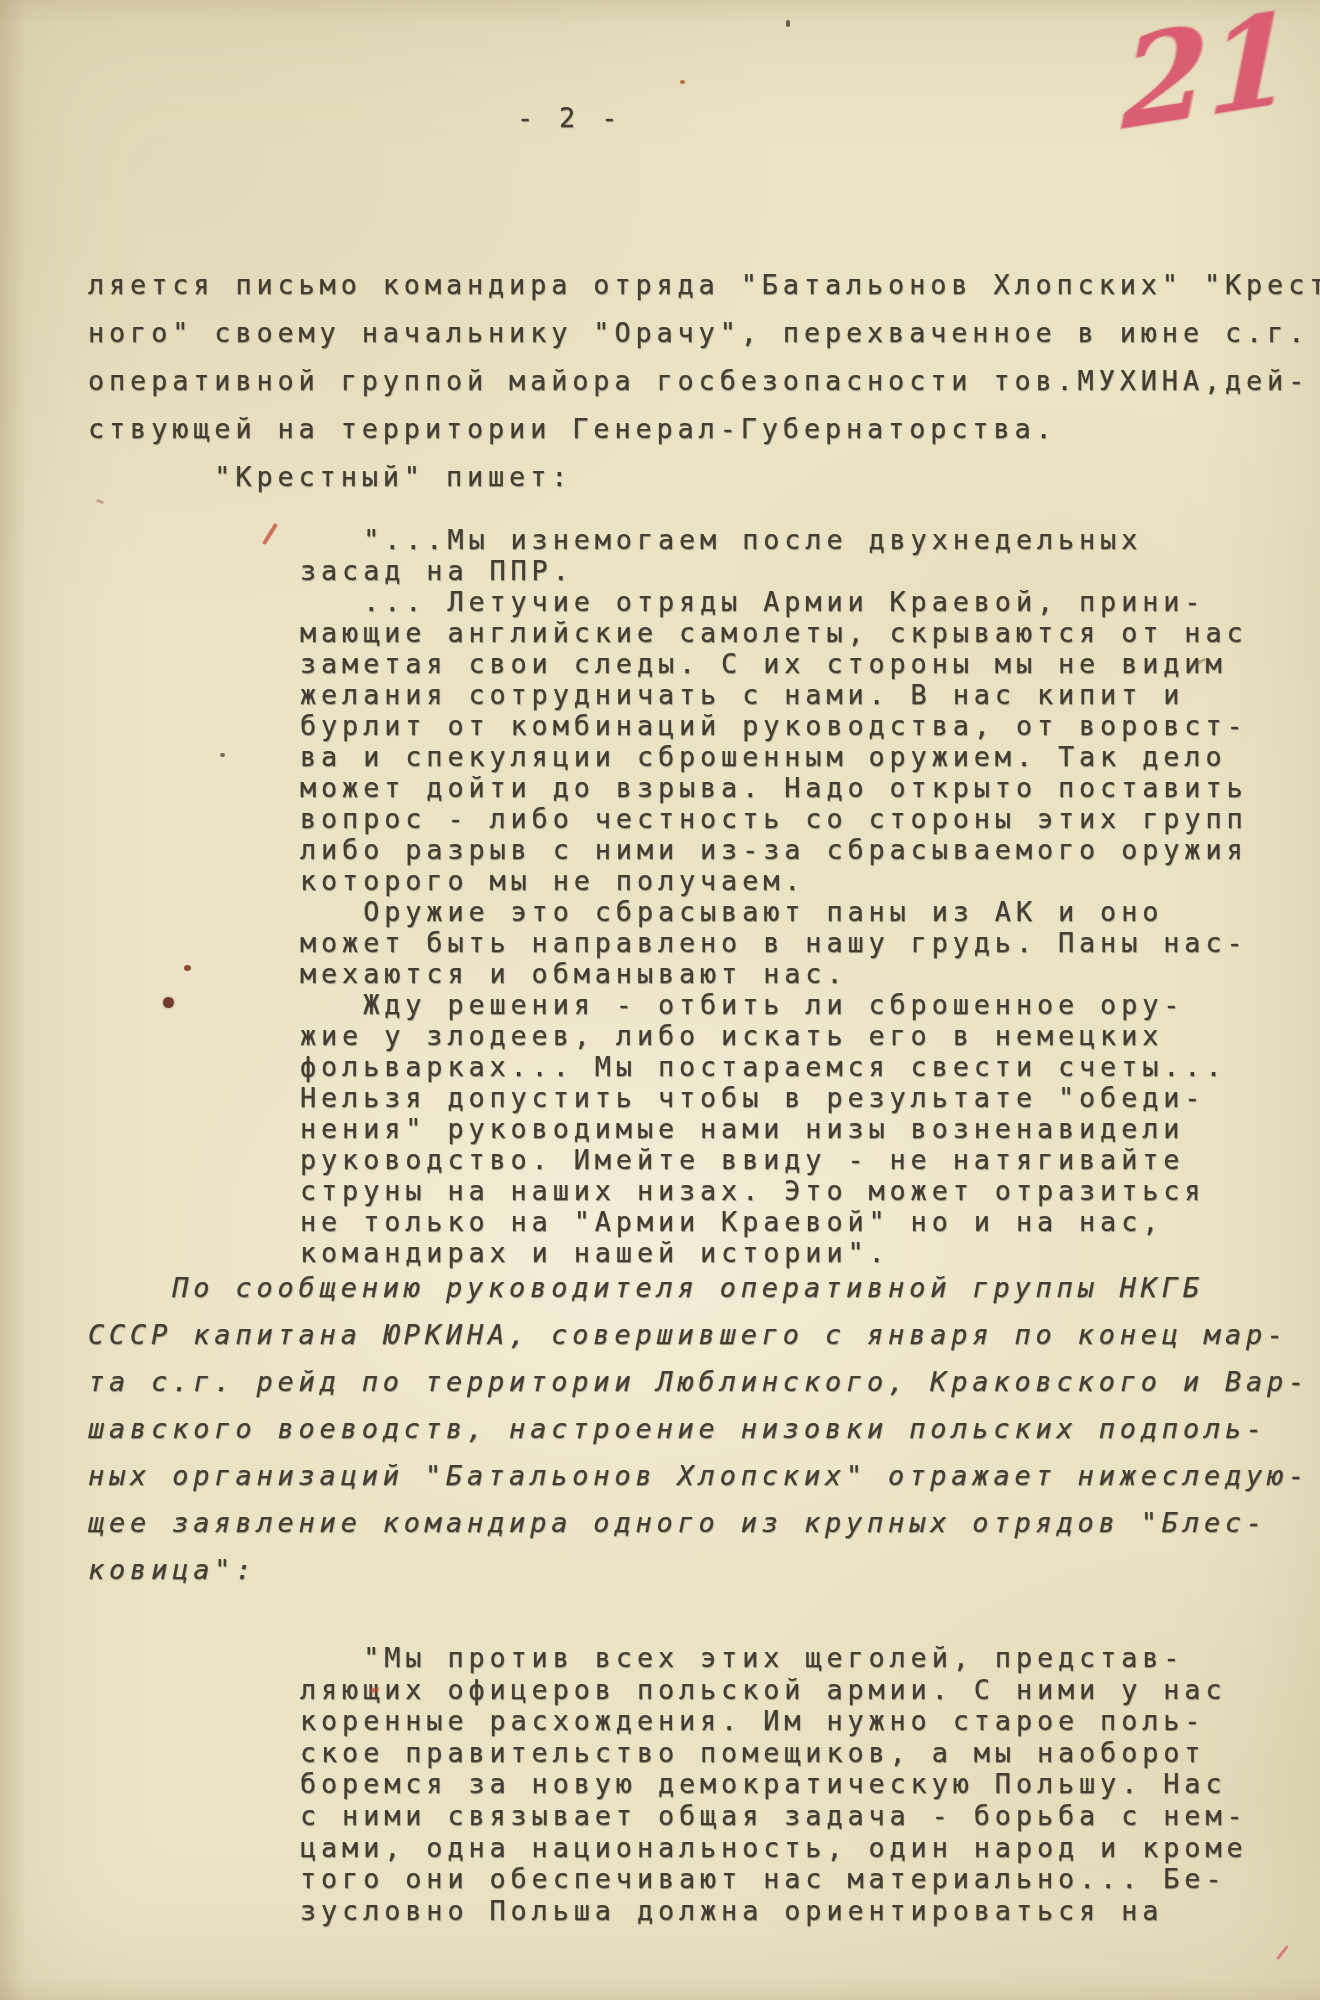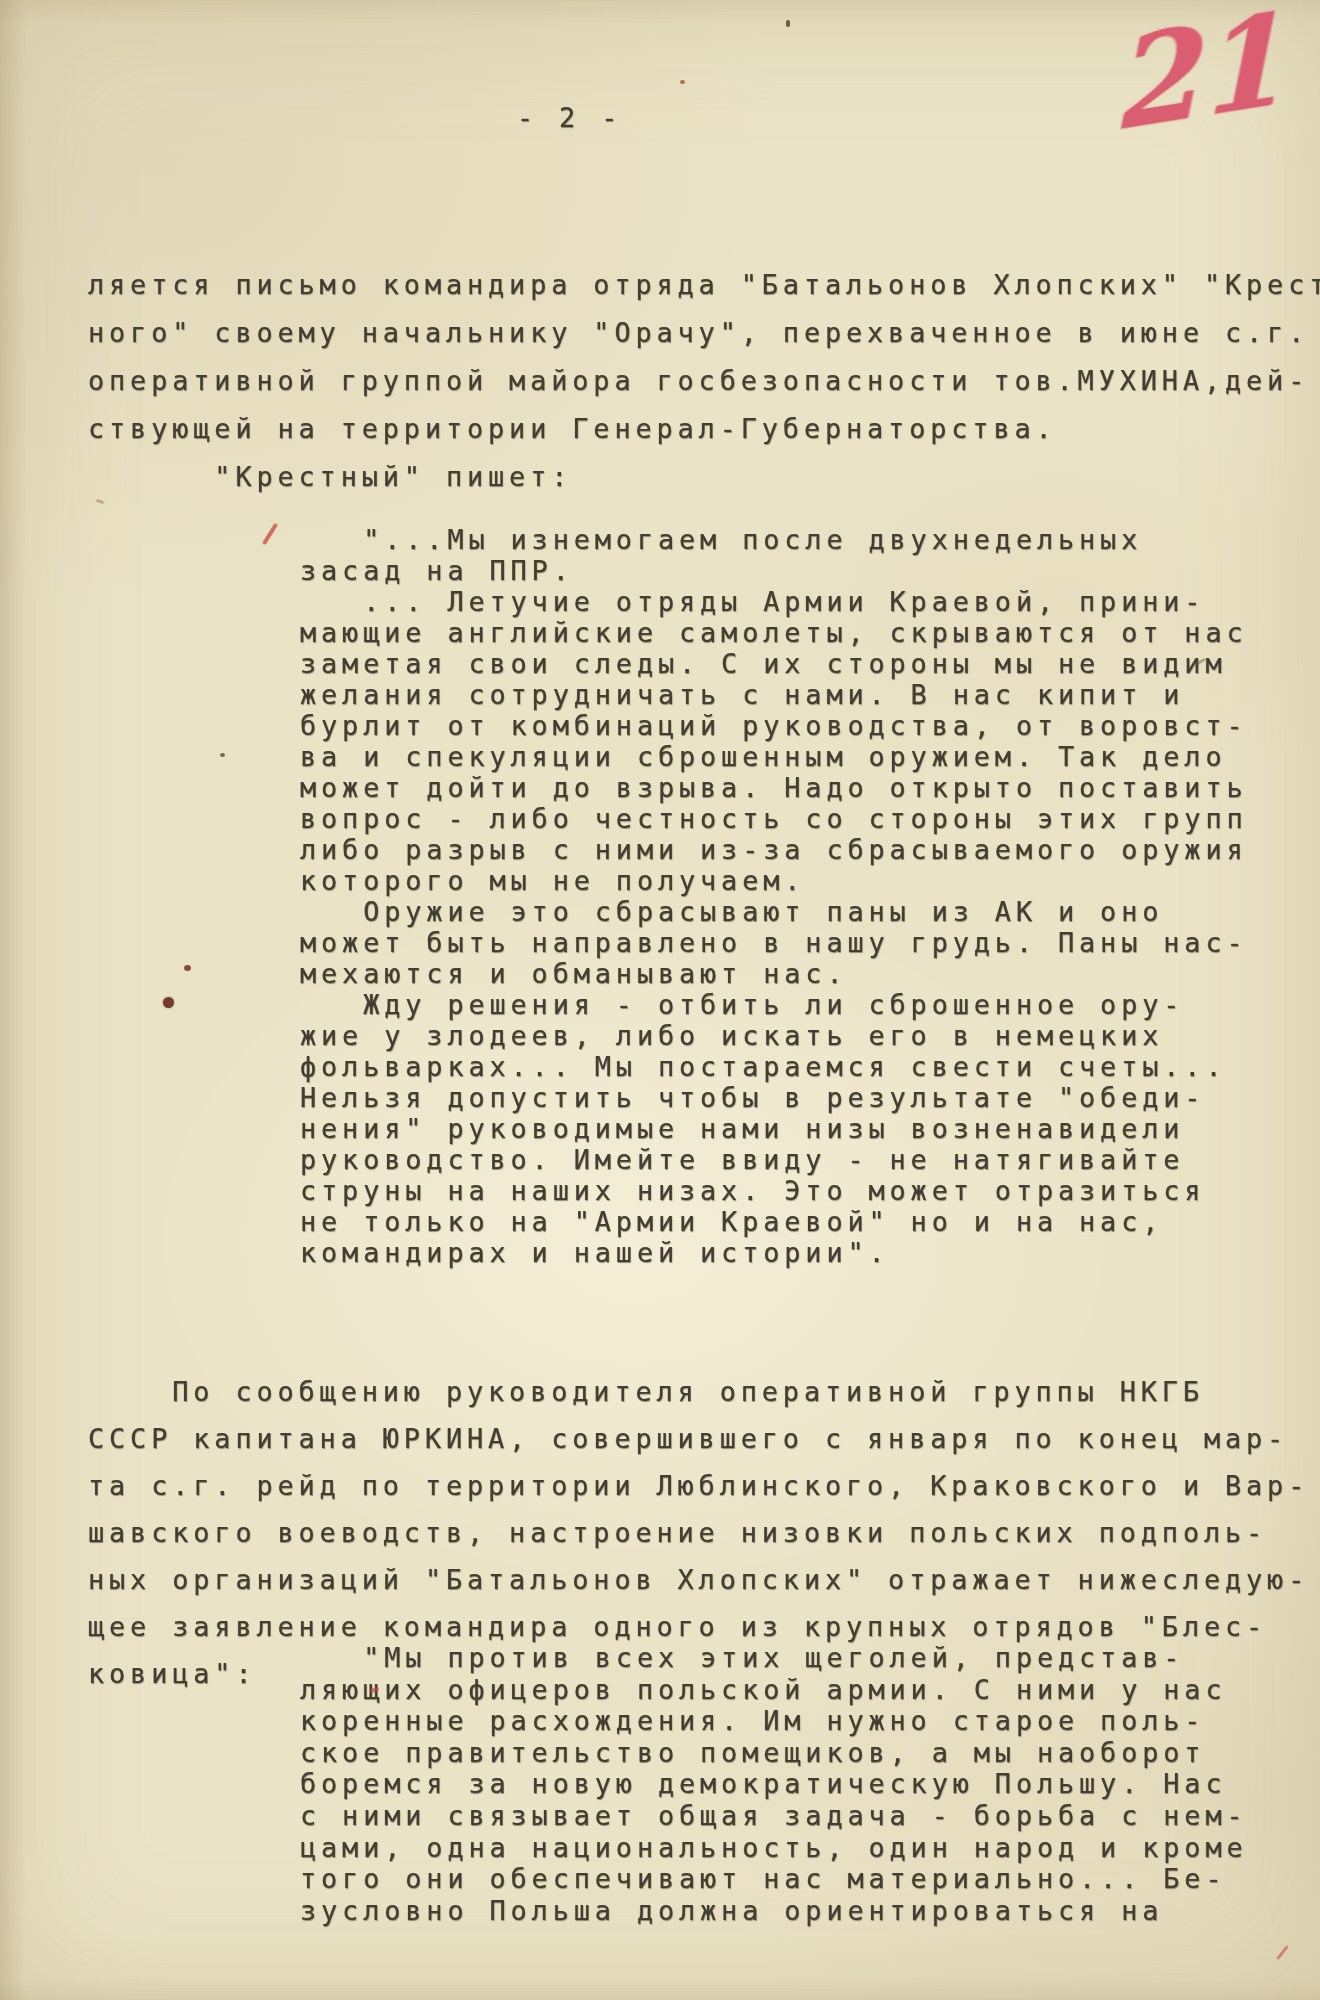--- a/index.html
+++ b/index.html
@@ -24,21 +24,21 @@
     white-space:pre;
     font-size:27px;
     letter-spacing:4.8px;
     color:#433d32;
     text-shadow:0.5px 0.5px 0.9px rgba(70,62,46,0.55), -0.3px 0 0.6px rgba(70,62,46,0.35);
     filter:blur(0.25px);
   }
   .pageno{left:517px;top:98px;line-height:40px;}
   .p1{left:88px;top:261px;line-height:48px;}
   .q1{left:300px;top:524px;line-height:31px;}
-  .p2{left:88px;top:1368px;line-height:47px;}
+  .p2{left:88px;top:1264px;line-height:47px;font-style:italic;}
   .q2{left:300px;top:1642px;line-height:31.6px;}
   .handnum{
     position:absolute;left:1108px;top:-14px;width:200px;height:170px;
     font-family:"DejaVu Serif","Liberation Serif",serif;
     font-style:italic;font-size:124px;font-weight:bold;line-height:170px;
     color:rgba(217,88,110,0.82);
     transform:rotate(-9deg) skewX(-10deg);
     text-shadow:1.5px 0 0 rgba(217,88,110,0.45), -1.5px 1px 0 rgba(217,88,110,0.35), 0 0 3px rgba(217,88,110,0.35);
     filter:blur(0.4px);
     text-align:center;

